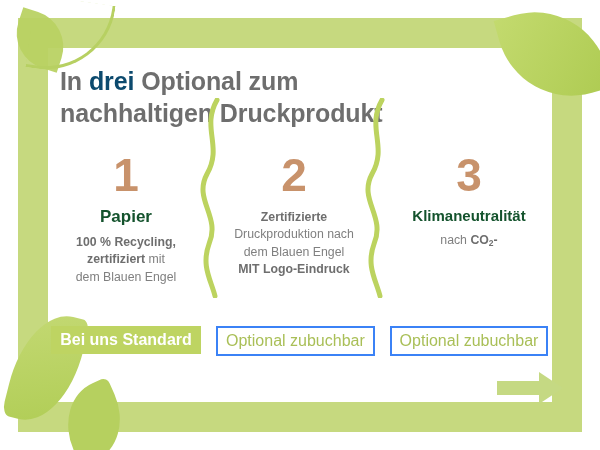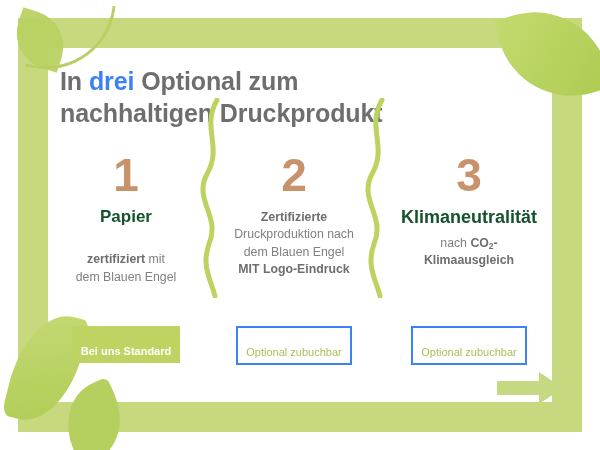--- a/index.html
+++ b/index.html
@@ -118,21 +118,21 @@
     left: 12px;
     top: 17px;
     width: 470px;
     font-size: 25px;
     font-weight: bold;
     line-height: 1.28;
     color: #6e6e6e;
     letter-spacing: -0.1px;
   }
   .headline .hl {
-    color: #3b82f6;
+    color: #0c4a6e;
   }
 
   
   .columns {
     position: absolute;
     left: 0;
     top: 104px;
     width: 504px;
     height: 250px;
   }
@@ -152,43 +152,43 @@
     color: #c8926b;
     height: 50px;
   }
   .step-title {
     margin-top: 6px;
     font-size: 17px;
     font-weight: bold;
     color: #14532d;
     line-height: 1.1;
   }
-  .col-3 .step-title { font-size: 18px; }
+  .col-3 .step-title { font-size: 15px; }
 
   .step-body {
     margin-top: 7px;
     font-size: 12.3px;
     line-height: 1.42;
     color: #808080;
   }
   .step-body b { color: #6e6e6e; font-weight: bold; }
   .step-body sub { font-size: 8.5px; vertical-align: -2px; }
 
   
   .badge-slot {
     position: absolute;
     top: 174px;
     width: 100%;
     text-align: center;
   }
   .badge {
     display: inline-block;
-    font-size: 11px;
-    font-weight: bold;
-    padding: 18px 8px 4px 8px;
+    font-size: 16px;
+    font-weight: bold;
+    padding: 4px 8px 4px 8px;
     line-height: 1.15;
     white-space: nowrap;
   }
   .badge-solid {
     background: #bed462;
     color: #ffffff;
     border: 1px solid #bed462;
   }
   .badge-outline {
     background: #ffffff;
@@ -238,21 +238,21 @@
       <span>In </span><span class="hl">drei</span><span> Optional zum</span><br>
       <span>nachhaltigen Druckprodukt</span>
     </div>
 
     <div class="columns">
 
       <div class="col col-1">
         <div class="step-num">1</div>
         <div class="step-title">Papier</div>
         <div class="step-body">
-          <br>
+          <b>100 % Recycling,</b><br>
           <b>zertifiziert</b><span> mit</span><br>
           <span>dem Blauen Engel</span>
         </div>
         <div class="badge-slot">
           <span class="badge badge-solid">Bei uns Standard</span>
         </div>
       </div>
 
       <div class="col col-2">
         <div class="step-num">2</div>
@@ -265,21 +265,20 @@
         <div class="badge-slot">
           <span class="badge badge-outline">Optional zubuchbar</span>
         </div>
       </div>
 
       <div class="col col-3">
         <div class="step-num">3</div>
         <div class="step-title">Klimaneutralität</div>
         <div class="step-body">
           <span>nach </span><b>CO</b><b><sub>2</sub></b><b>-</b><br>
-          <b>Klimaausgleich</b>
         </div>
         <div class="badge-slot">
           <span class="badge badge-outline">Optional zubuchbar</span>
         </div>
       </div>
 
     </div>
   </div>
 
   <svg class="wave wave-1" viewBox="0 0 34 200">

